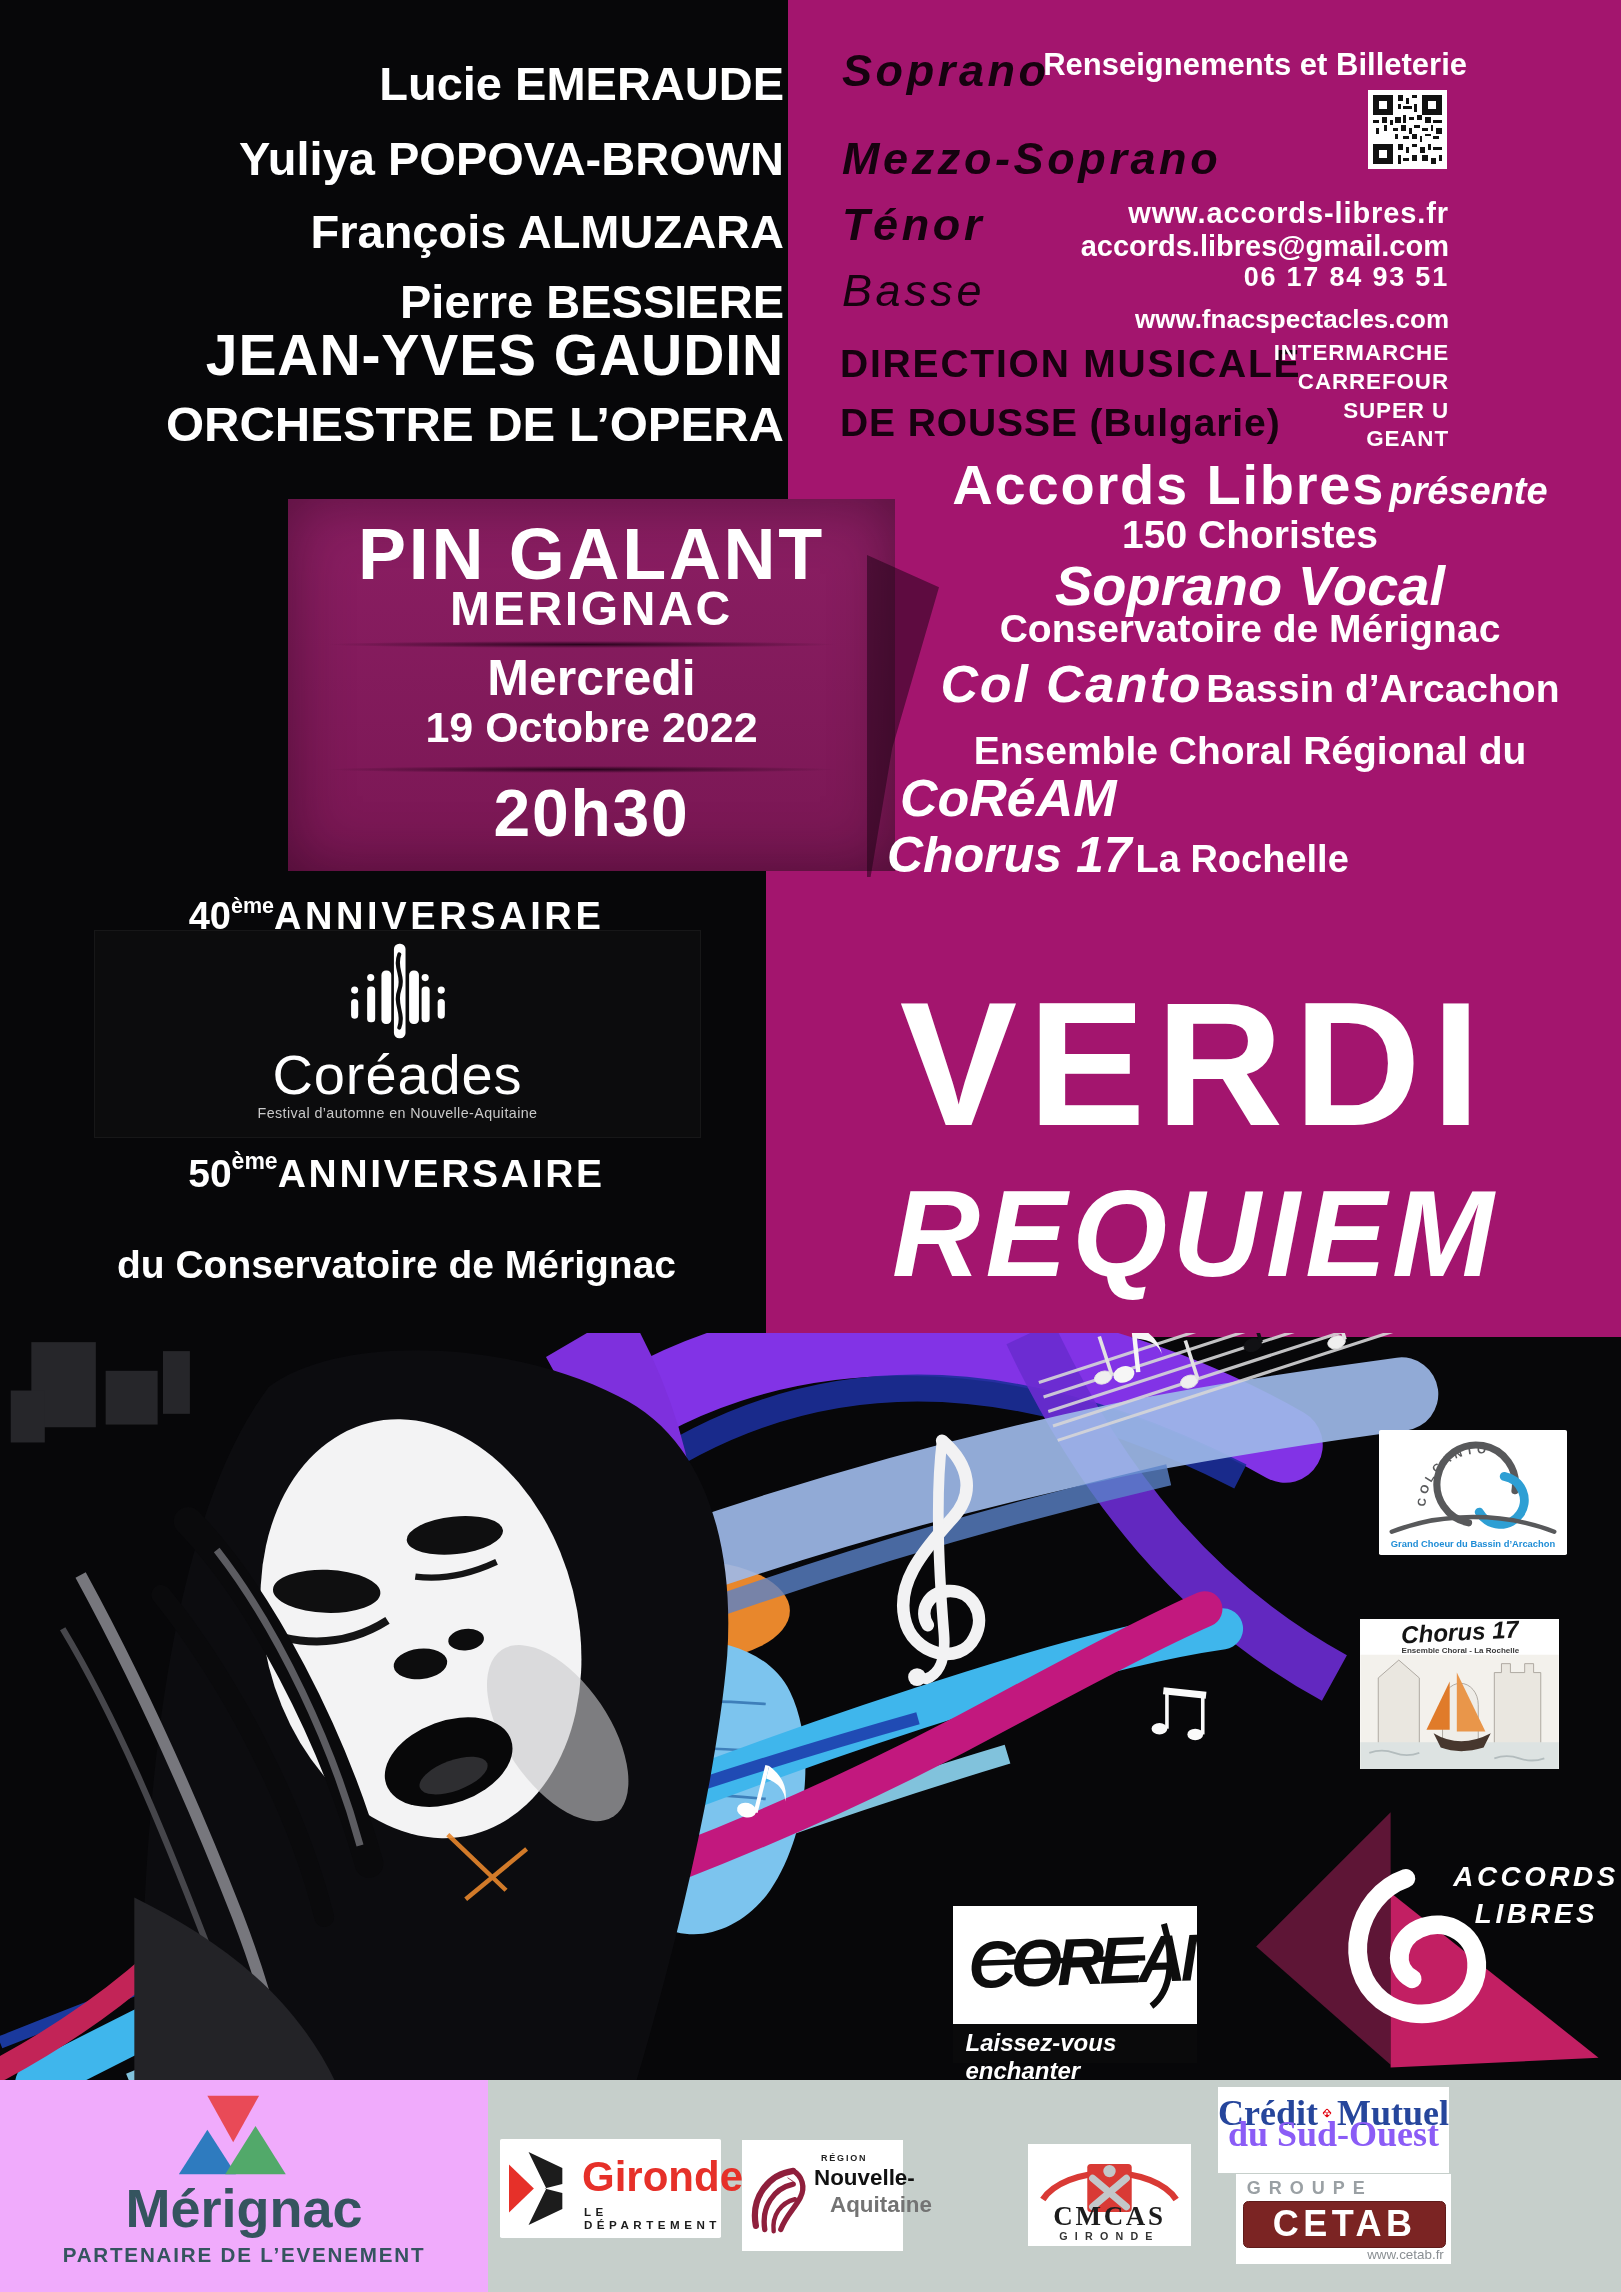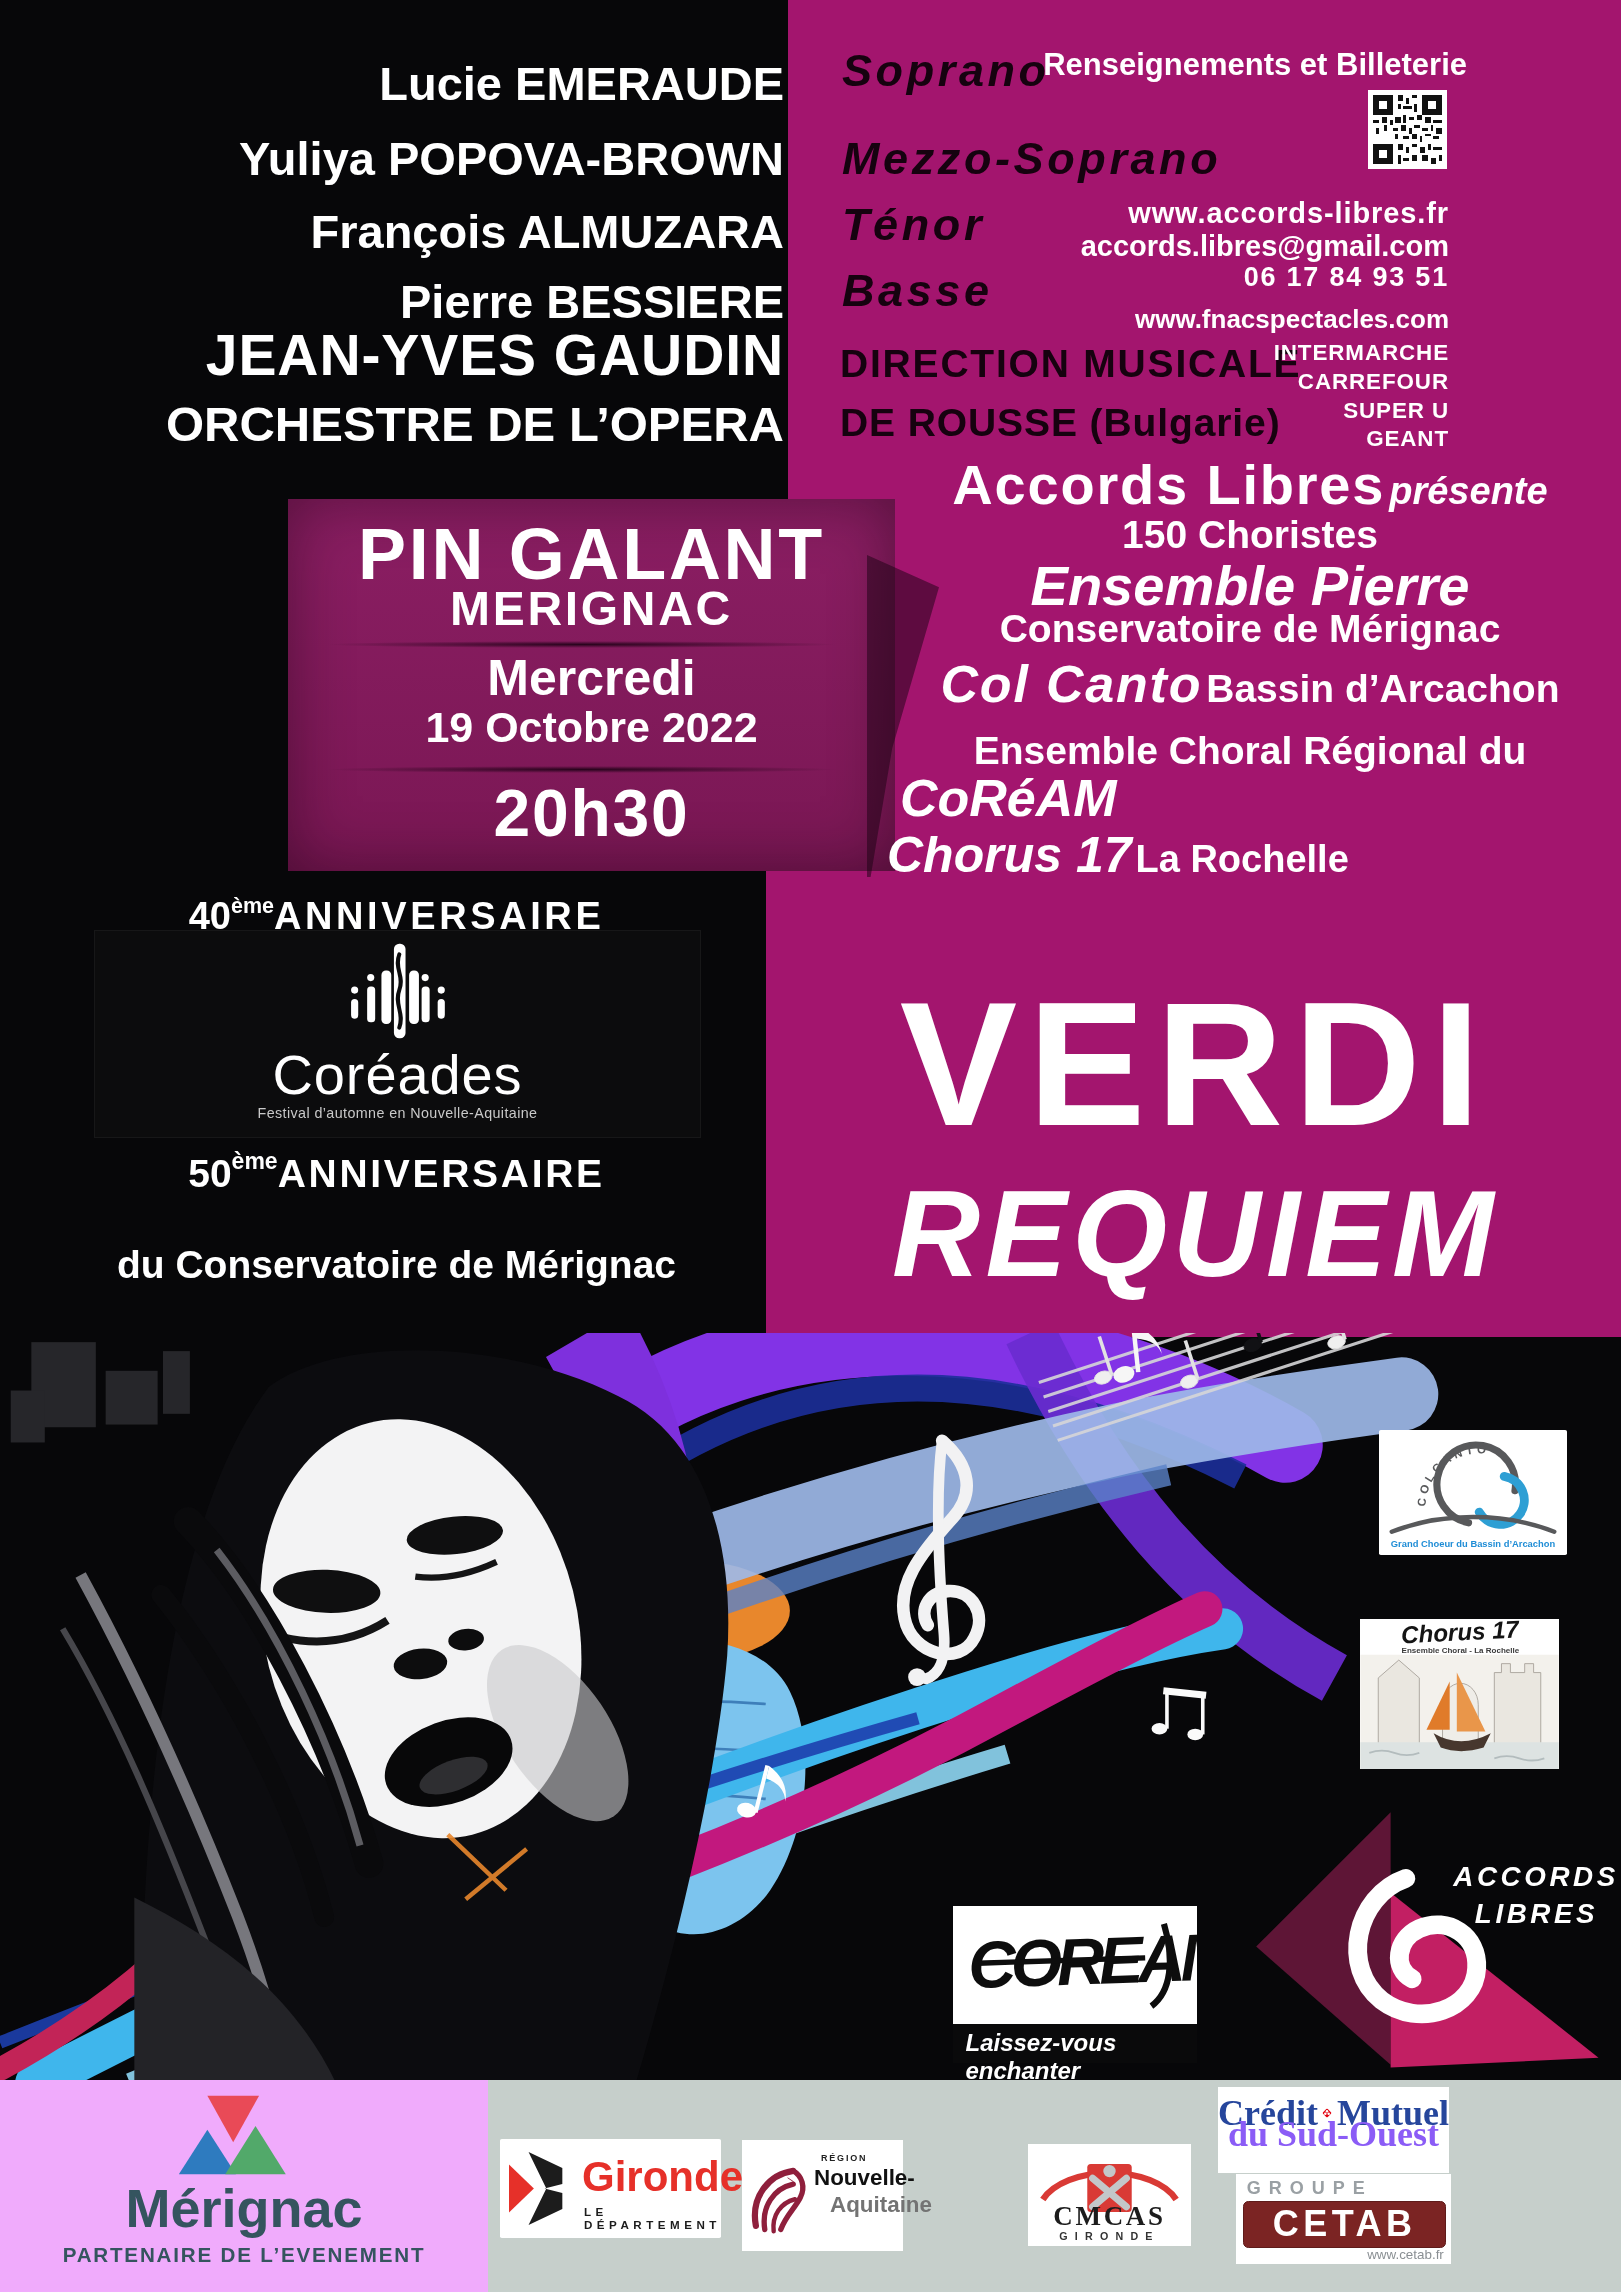--- a/index.html
+++ b/index.html
@@ -43,21 +43,21 @@
   <div class="abs w" style="right:837px;top:56px;font-size:47px;font-weight:700;white-space:nowrap">Lucie EMERAUDE</div>
   <div class="abs w" style="right:837px;top:131px;font-size:47px;font-weight:600;white-space:nowrap">Yuliya POPOVA-BROWN</div>
   <div class="abs w" style="right:837px;top:204px;font-size:47px;font-weight:600;white-space:nowrap">François ALMUZARA</div>
   <div class="abs w" style="right:837px;top:274px;font-size:47px;font-weight:600;white-space:nowrap">Pierre BESSIERE</div>
   <div class="abs w b" style="right:837px;top:322px;font-size:57px;letter-spacing:0.9px;white-space:nowrap">JEAN-YVES GAUDIN</div>
   <div class="abs w b" style="right:837px;top:396px;font-size:49px;white-space:nowrap">ORCHESTRE DE L’OPERA</div>
 
   <div class="abs k it" style="left:842px;top:45px;font-size:45px;font-weight:600;letter-spacing:3.6px">Soprano</div>
   <div class="abs k it" style="left:842px;top:133px;font-size:45px;font-weight:600;letter-spacing:3.6px">Mezzo-Soprano</div>
   <div class="abs k it" style="left:842px;top:199px;font-size:45px;font-weight:600;letter-spacing:3.6px">Ténor</div>
-  <div class="abs k it" style="left:842px;top:265px;font-size:45px;font-weight:700;letter-spacing:3.6px">Basse</div>
+  <div class="abs k it" style="left:842px;top:265px;font-size:45px;font-weight:400;letter-spacing:3.6px">Basse</div>
 
   <div class="abs k b" style="left:840px;top:342px;font-size:39px;letter-spacing:1.8px">DIRECTION MUSICALE</div>
   <div class="abs k b" style="left:840px;top:401px;font-size:39px;letter-spacing:0.9px">DE ROUSSE (Bulgarie)</div>
 
   <div class="abs w b" style="right:154px;top:47px;font-size:31px">Renseignements et Billeterie</div>
   <div class="abs" style="left:1368px;top:90px;width:79px;height:79px;background:#fff;padding:0">
     <svg width="79" height="79" viewBox="0 0 29 29" shape-rendering="crispEdges">
       <rect width="29" height="29" fill="#fff"></rect>
       <g fill="#111">
         <rect x="2" y="2" width="7" height="7"></rect>
@@ -77,21 +77,21 @@
   <div class="abs w b rt" style="right:172px;top:340px;font-size:22.4px;letter-spacing:0.9px">INTERMARCHE</div>
   <div class="abs w b rt" style="right:172px;top:369px;font-size:22.4px;letter-spacing:0.9px">CARREFOUR</div>
   <div class="abs w b rt" style="right:172px;top:398px;font-size:22.4px;letter-spacing:0.9px">SUPER  U</div>
   <div class="abs w b rt" style="right:172px;top:426px;font-size:22.4px;letter-spacing:0.9px">GEANT</div>
 
   <div class="abs ctr w" style="left:896px;top:452px;width:708px;white-space:nowrap">
     <span class="b" style="font-size:56px;letter-spacing:1.8px">Accords Libres</span>
     <span class="it b" style="font-size:38px">présente</span>
   </div>
   <div class="abs ctr w b" style="left:896px;top:513px;width:708px;font-size:39px">150 Choristes</div>
-  <div class="abs ctr w b it" style="left:896px;top:553px;width:708px;font-size:56px">Ensemble Pierre</div>
+  <div class="abs ctr w b it" style="left:896px;top:553px;width:708px;font-size:56px">Soprano Vocal</div>
   <div class="abs ctr w b" style="left:896px;top:607px;width:708px;font-size:39px">Conservatoire de Mérignac</div>
   <div class="abs ctr w" style="left:896px;top:654px;width:708px;white-space:nowrap">
     <span class="b it" style="font-size:52px;letter-spacing:1.8px">Col Canto</span>
     <span class="b" style="font-size:39px">Bassin d’Arcachon</span>
   </div>
   <div class="abs ctr w b" style="left:896px;top:729px;width:708px;font-size:39px">Ensemble Choral Régional du</div>
   <div class="abs w b it" style="left:900px;top:768px;font-size:52px">CoRéAM</div>
   <div class="abs w" style="left:887px;top:826px;white-space:nowrap">
     <span class="b it" style="font-size:50px">Chorus 17</span>
     <span class="b" style="font-size:38px">La Rochelle</span>

